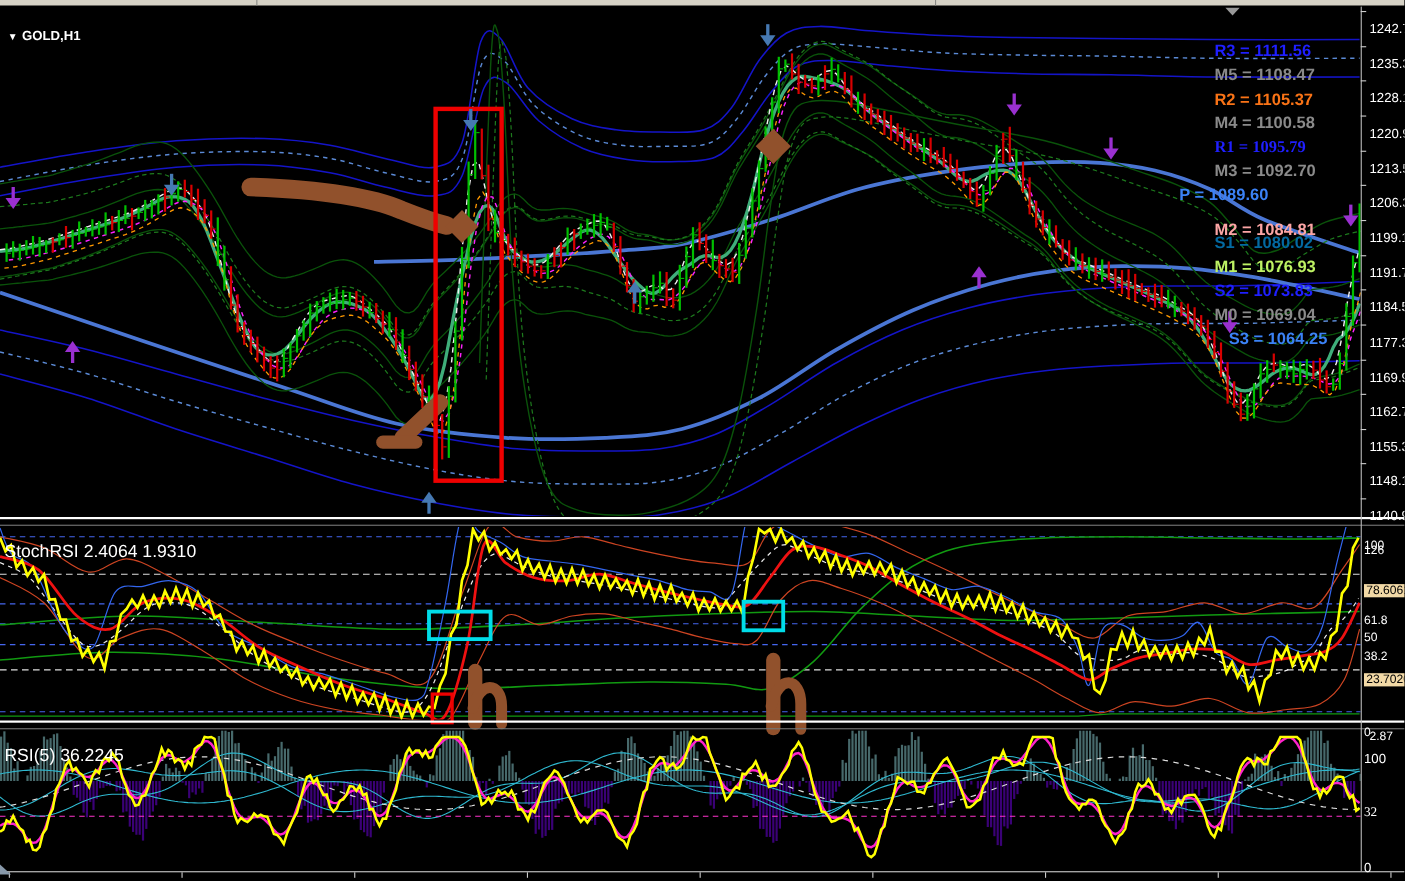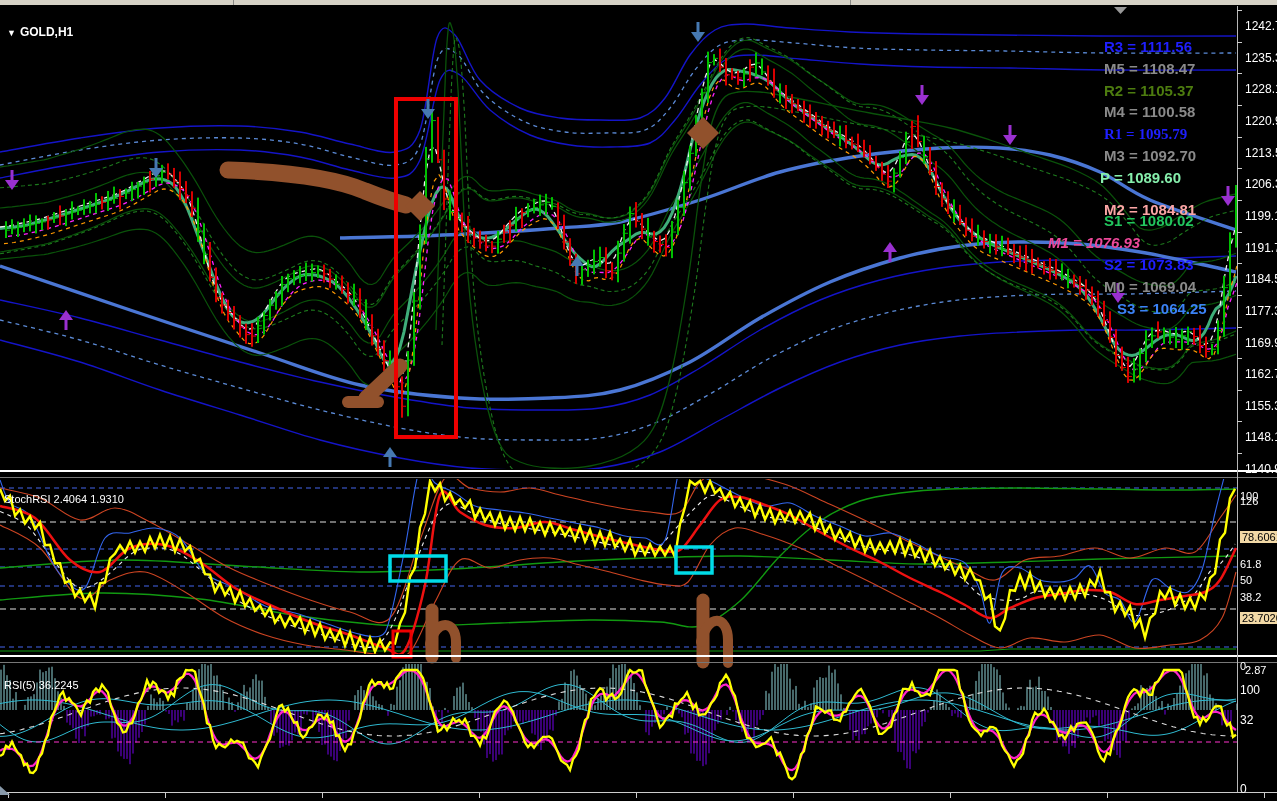--- a/index.html
+++ b/index.html
@@ -4,21 +4,21 @@
 <style>
   html,body{margin:0;padding:0;background:#000;}
   #screen{position:relative;width:1277px;height:801px;background:#000;overflow:hidden;
           font-family:"Liberation Sans",sans-serif;}
   #gfx{position:absolute;left:0;top:0;}
   #labels{position:absolute;left:0;top:0;width:1277px;height:615px;pointer-events:none;margin-top:16px;}
   .axlab{position:absolute;font-size:12px;color:#fff;white-space:nowrap;line-height:12px;}
   .small{font-size:11px;line-height:11px;}
   .hl{background:#f2d9a6;color:#000;padding:0 2px;font-size:11px;line-height:12px;}
   .pivlab{position:absolute;font-size:15px;font-weight:bold;white-space:nowrap;line-height:16px;}
-  .panellab{position:absolute;font-size:11px;color:#fff;white-space:nowrap;}
+  .panellab{position:absolute;font-size:16px;color:#fff;white-space:nowrap;}
   #symbol{position:absolute;left:7px;top:9px;font-size:12px;font-weight:600;color:#fff;}
   #symbol .dd{font-size:9px;margin-right:4px;}
   .titlebar{position:absolute;left:0;top:0;width:1277px;height:5px;background:#d6d2c6;}
   .tbdiv{position:absolute;top:0;width:1px;height:5px;background:#8a8a86;}
 </style>
 </head>
 <body>
 
 <div id="screen">
   <svg id="gfx" width="1277" height="801">
@@ -964,28 +964,28 @@
     </svg>
   <div class="titlebar">
     <div class="tbdiv" style="left:233px"></div>
     <div class="tbdiv" style="left:850px"></div>
   </div>
   <div id="labels">
     <div id="symbol"><span class="dd">▼</span><span>GOLD,H1</span></div>
     <div id="pivot-labels">
         <div class="pivlab" style="left: 1104px; top: 23px; color: rgb(31, 31, 255); text-align: right;">R3 = 1111.56</div>
         <div class="pivlab" style="left: 1104px; top: 44.8px; color: rgb(138, 138, 138);">M5 = 1108.47</div>
-        <div class="pivlab" style="left: 1104px; top: 66.6px; color: #4d7c0f;">R2 = 1105.37</div>
+        <div class="pivlab" style="left: 1104px; top: 66.6px; color: #f97316;">R2 = 1105.37</div>
         <div class="pivlab" style="left: 1104px; top: 88.4px; color: rgb(138, 138, 138);">M4 = 1100.58</div>
         <div class="pivlab" style="left: 1104px; top: 110.2px; color: rgb(31, 31, 255); font-family: Liberation Serif, serif;">R1 = 1095.79</div>
         <div class="pivlab" style="left: 1104px; top: 132px; color: rgb(138, 138, 138);">M3 = 1092.70</div>
-        <div class="pivlab" style="left: 1100px; top: 153.8px; color: #86efac;">P = 1089.60</div>
+        <div class="pivlab" style="left: 1072px; top: 153.8px; color: #3b82f6;">P = 1089.60</div>
         <div class="pivlab" style="left: 1104px; top: 186px; color: #fca5a5;">M2 = 1084.81</div>
-        <div class="pivlab" style="left: 1104px; top: 197.4px; color: #22c55e;">S1 = 1080.02</div>
-        <div class="pivlab" style="left: 1048px; top: 219.2px; color: #ec4899; font-style: italic;">M1 = 1076.93</div>
+        <div class="pivlab" style="left: 1104px; top: 197.4px; color: #0369a1;">S1 = 1080.02</div>
+        <div class="pivlab" style="left: 1104px; top: 219.2px; color: #bef264;">M1 = 1076.93</div>
         <div class="pivlab" style="left: 1104px; top: 241px; color: rgb(31, 31, 255);">S2 = 1073.83</div>
         <div class="pivlab" style="left: 1104px; top: 262.8px; color: rgb(138, 138, 138);">M0 = 1069.04</div>
         <div class="pivlab" style="left: 1117px; top: 284.6px; color: #3b82f6;">S3 = 1064.25</div>
       </div>
     <div id="price-axis">
         <div class="axlab " style="left: 1245px; top: 4px;">1242.70</div>
         <div class="axlab " style="left: 1245px; top: 35.65px;">1235.30</div>
         <div class="axlab " style="left: 1245px; top: 67.3px;">1228.10</div>
         <div class="axlab " style="left: 1245px; top: 98.95px;">1220.90</div>
         <div class="axlab " style="left: 1245px; top: 130.6px;">1213.50</div>
@@ -1008,17 +1008,17 @@
         <div class="axlab hl" style="left: 1240px; top: 596px;">23.7020</div>
         <div class="axlab small" style="left: 1240px; top: 543px;">61.8</div>
         <div class="axlab small" style="left: 1240px; top: 559px;">50</div>
         <div class="axlab small" style="left: 1240px; top: 576px;">38.2</div>
         <div class="axlab small" style="left: 1240px; top: 645px;">0</div>
         <div class="axlab small" style="left: 1245px; top: 649px;">2.87</div>
       </div>
     <div class="panellab" id="rsi-label" style="left:4px;top:663px">RSI(5) 36.2245</div>
     <div id="rsi-axis">
         <div class="axlab " style="left: 1240px; top: 668px;">100</div>
-        <div class="axlab " style="left: 1240px; top: 698px;">32</div>
+        <div class="axlab " style="left: 1240px; top: 716px; font-family: Liberation Serif, serif;">32</div>
         <div class="axlab " style="left: 1240px; top: 767px;">0</div>
       </div>
   </div>
 </div>
 
 </body></html>

